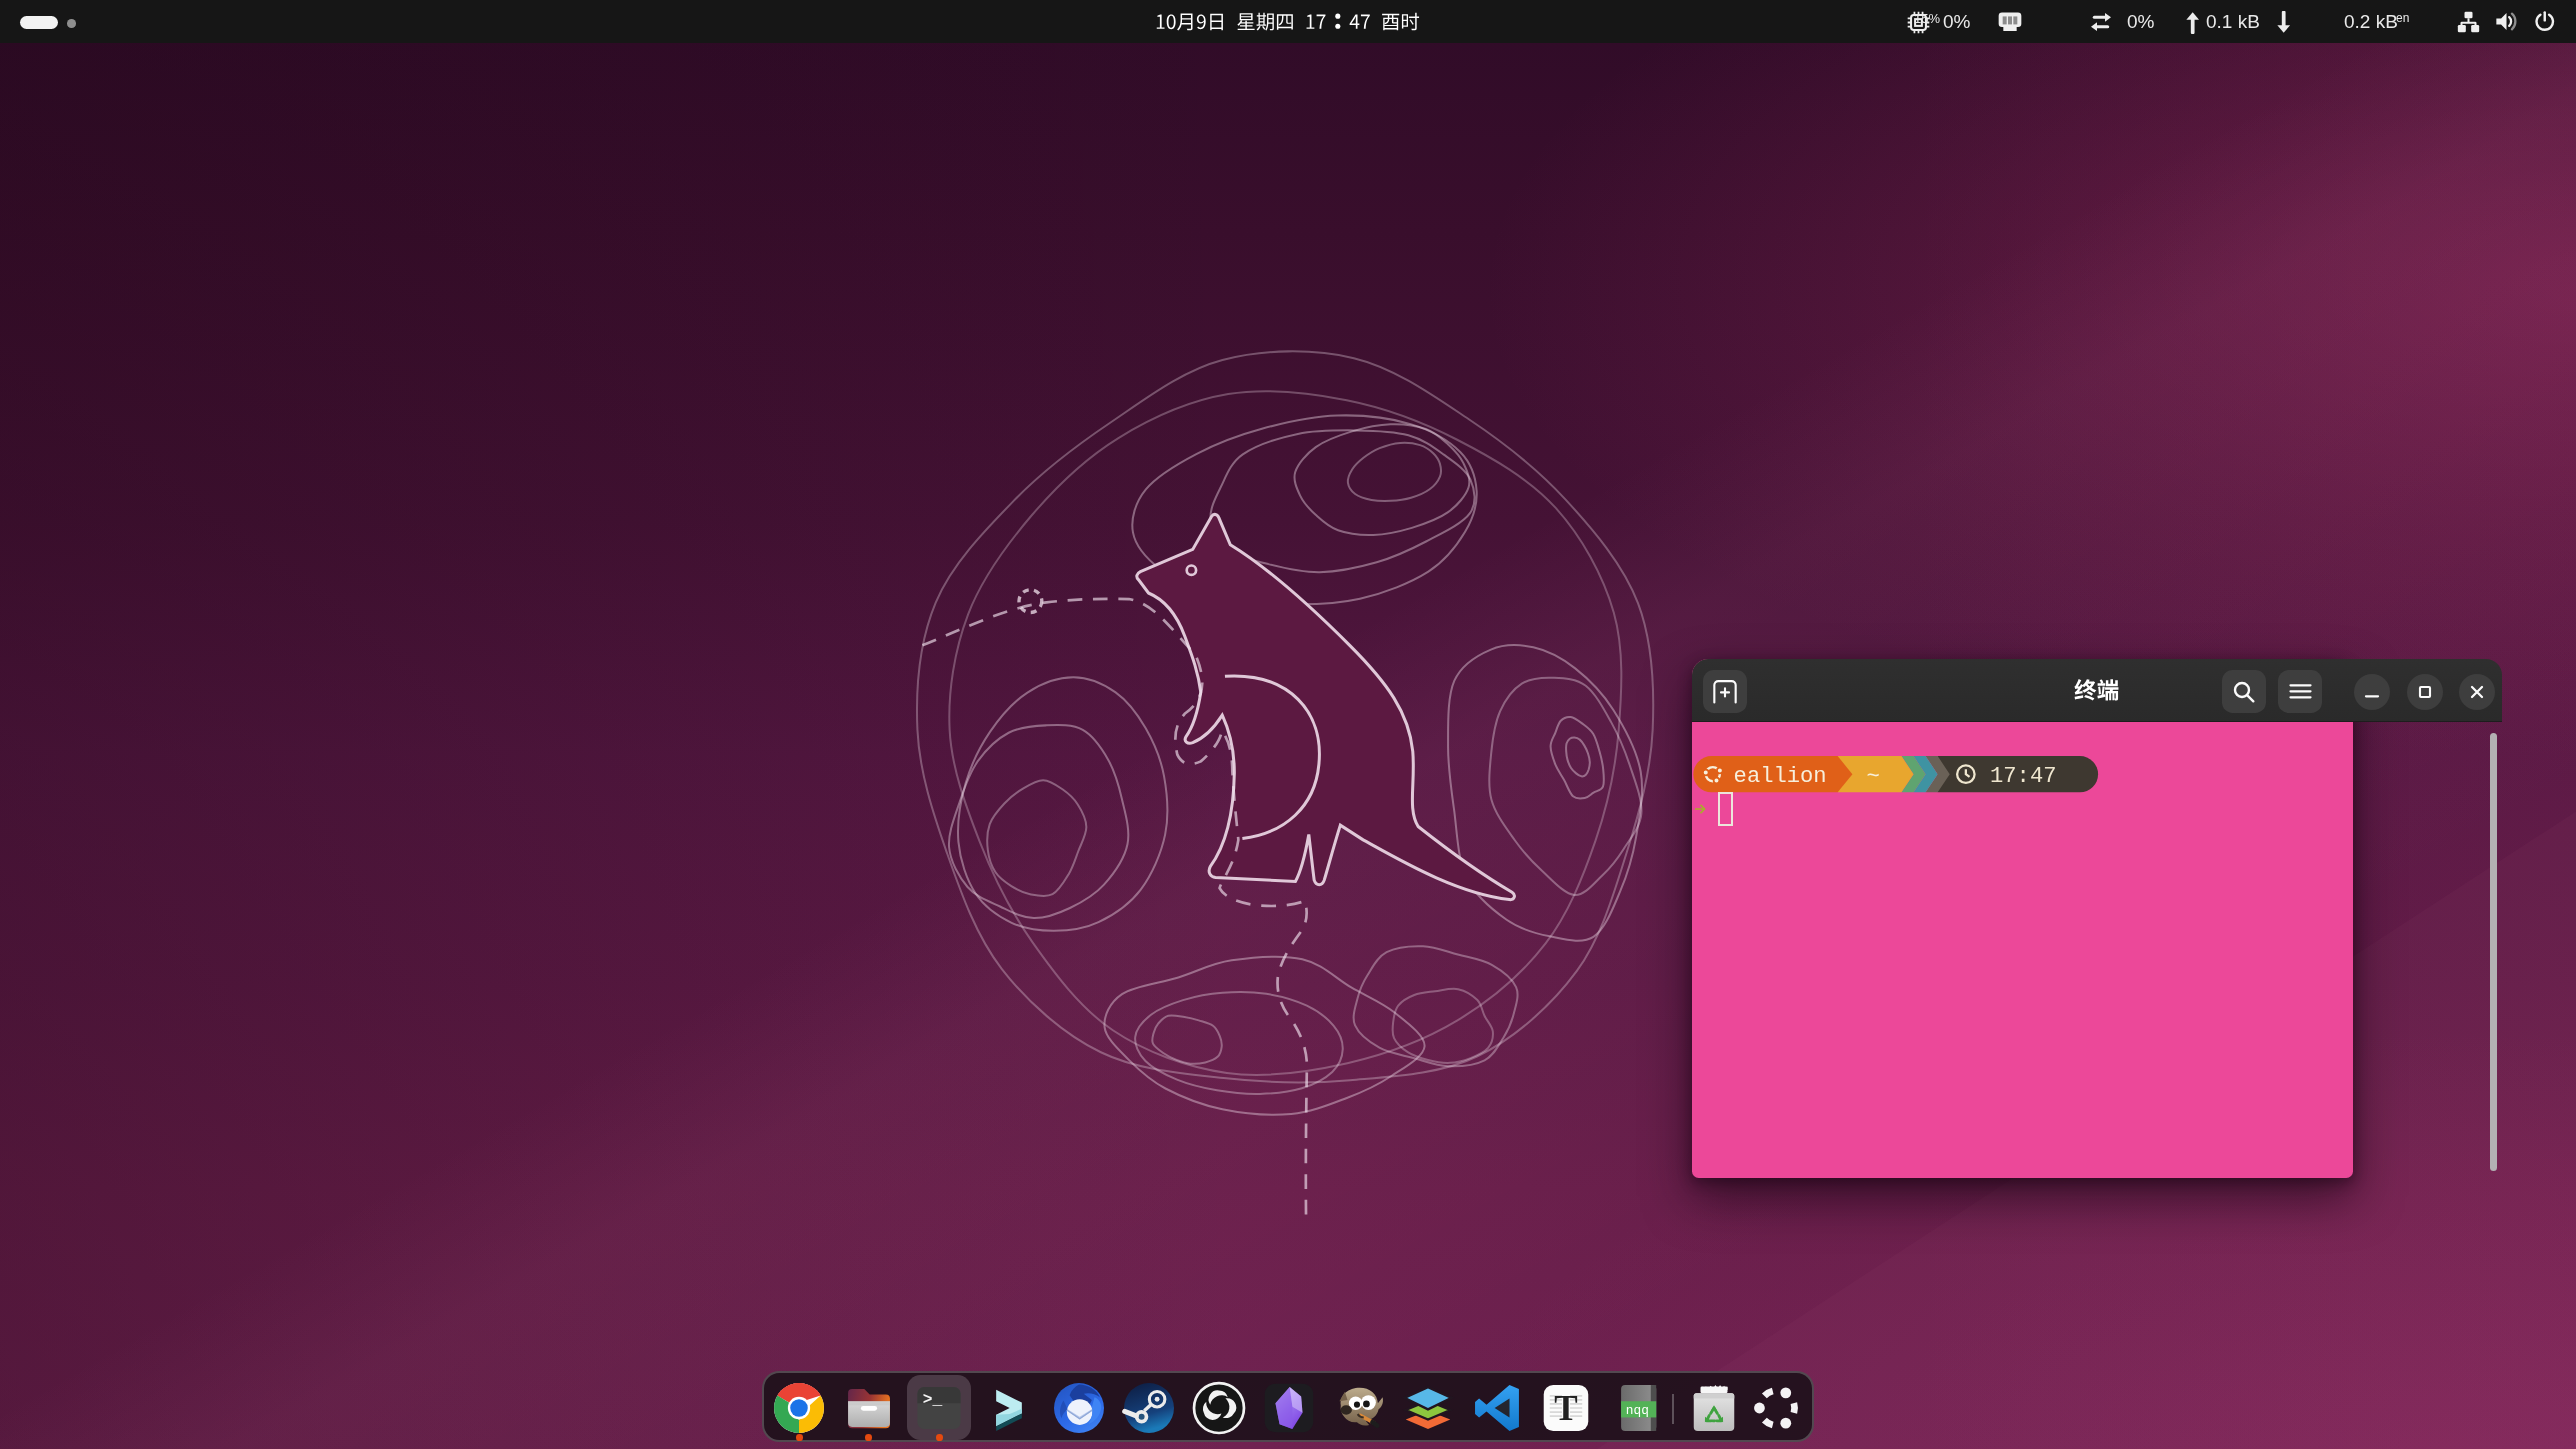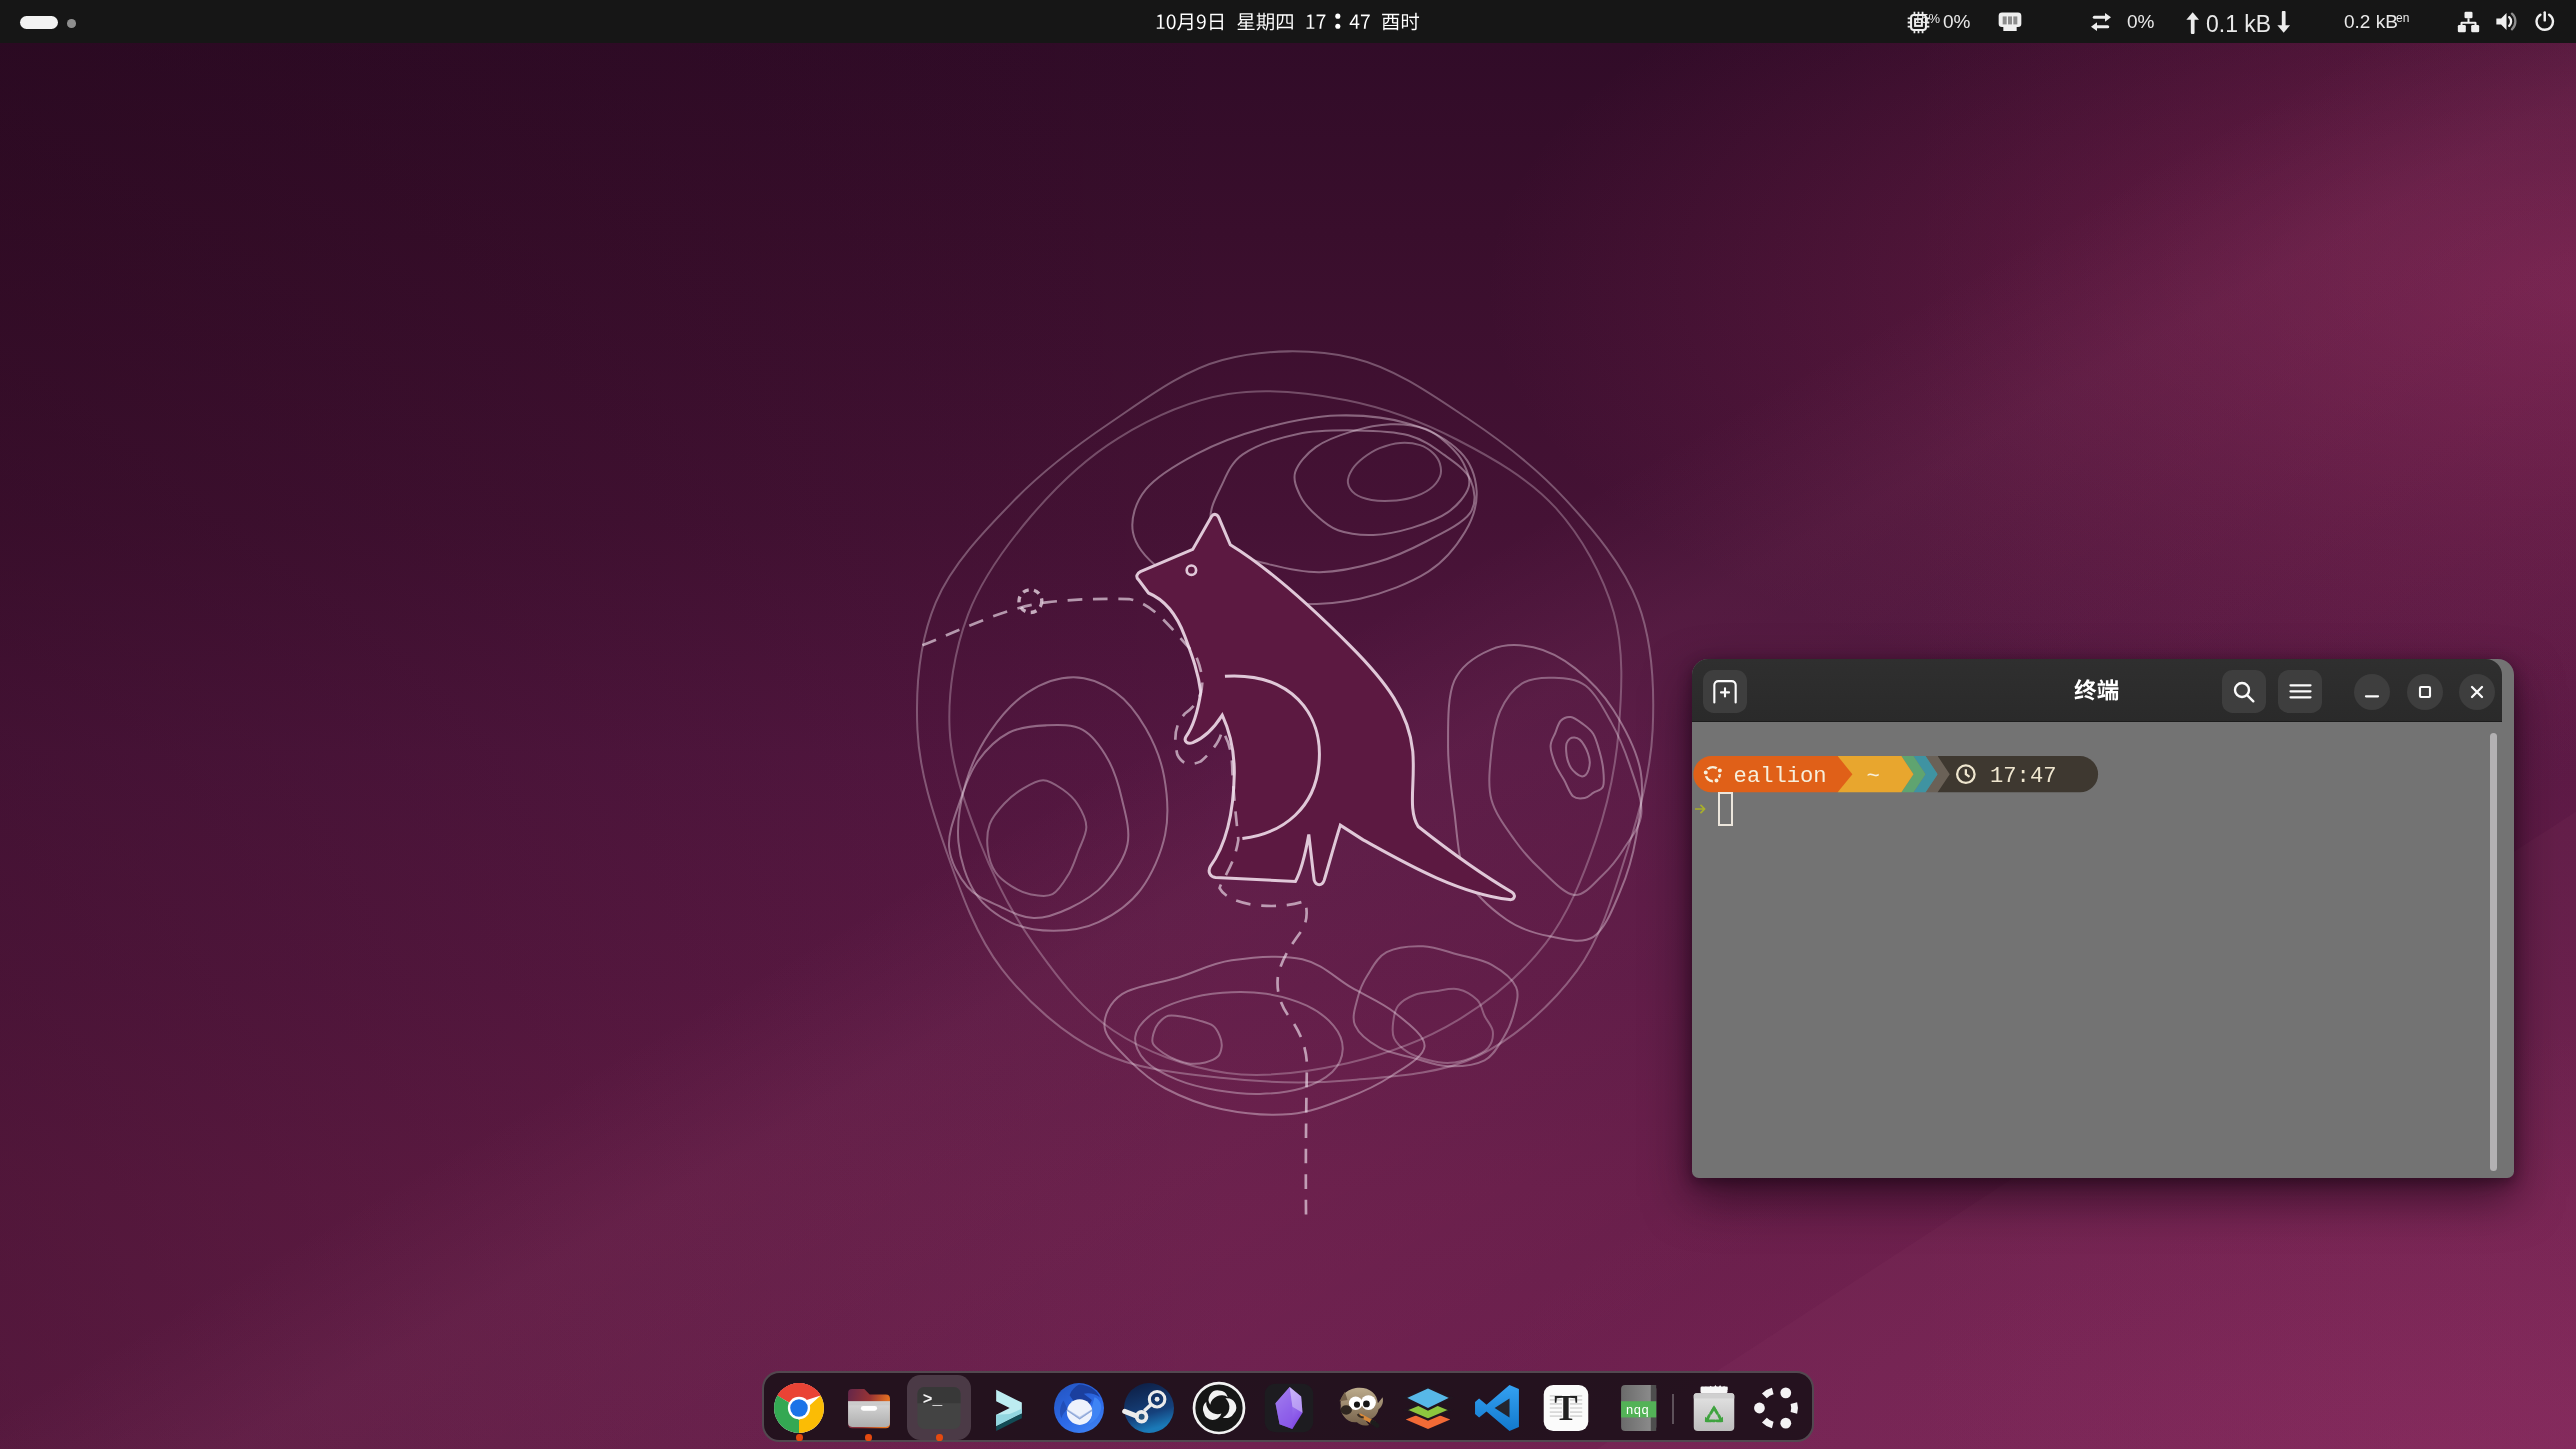--- a/index.html
+++ b/index.html
@@ -77,21 +77,21 @@
    <g fill="#ededed">
         <path d="M24 1.5 L33 8 L24 14.5 z"></path>
         <path d="M12 15.5 L3 22 L12 28.5 z"></path>
       </g>
  </svg>
  <div class="abs" style="left:2127px;top:11.4px;font-size:19px;">0%</div>
  <svg class="abs" style="left:2184px;top:10.7px" width="17.4" height="23" viewBox="0 0 26 34">
    <path d="M13 32 V8" stroke="#ededed" stroke-width="5.6" stroke-linecap="round" fill="none"></path>
    <path d="M3.5 13 L13 1.5 L22.5 13 z" fill="#ededed"></path>
  </svg>
- <div class="abs" style="left:2206px;top:11.4px;font-size:23px;text-align:center;">0.1 kB</div>
+ <div class="abs" style="left:2206px;top:11.4px;font-size:19px;text-align:center;">0.1 kB</div>
  <svg class="abs" style="left:2275px;top:10.7px" width="17.4" height="23" viewBox="0 0 26 34">
    <path d="M13 2 V26" stroke="#ededed" stroke-width="5.6" stroke-linecap="round" fill="none"></path>
    <path d="M3.5 21 L13 32.5 L22.5 21 z" fill="#ededed"></path>
  </svg>
  <div class="abs" style="left:2298px;top:11.4px;font-size:19px;margin-left:46px;">0.2 kB</div>
  <div class="abs" style="left:2396px;top:11.4px;font-size:12px;">en</div>
  <svg class="abs" style="left:2457px;top:10.7px" width="23" height="22" viewBox="0 0 34 33" fill="#f0f0f0">
    <rect x="11" y="1" width="12" height="10" rx="2"></rect>
    <rect x="1" y="21" width="12" height="11" rx="2"></rect>
    <rect x="21" y="21" width="12" height="11" rx="2"></rect>
@@ -101,22 +101,22 @@
    <path d="M2 11 h7 l8-8 v25 l-8-8 h-7 z" fill="#f0f0f0"></path>
    <path d="M21 9 a9 9 0 0 1 0 13" fill="none" stroke="#f0f0f0" stroke-width="3.4" stroke-linecap="round"></path>
    <path d="M25 4 a15.5 15.5 0 0 1 0 23" fill="none" stroke="#8e8e8e" stroke-width="3.4" stroke-linecap="round"></path>
  </svg>
  <svg class="abs" style="left:2534px;top:10.7px" width="21.5" height="21.5" viewBox="0 0 32 32" fill="none" stroke="#f0f0f0" stroke-width="3.6" stroke-linecap="round">
    <path d="M16 2 v12"></path>
       <path d="M22.5 5.5 a12.2 12.2 0 1 1 -13 0"></path>
  </svg>
 </div>
 
-<div class="abs" style="left:1692px;top:659px;width:822px;height:519px;border-radius:16px 16px 6.7px 6.7px;
- background:#737373;box-shadow:0 20px 47px rgba(20,4,16,0.6), 0 4px 13.4px rgba(20,4,16,0.45);">
+<div class="abs" style="left:1692px;top:659px;width:661px;height:519px;border-radius:16px 16px 6.7px 6.7px;
+ background:#ec4899;box-shadow:0 20px 47px rgba(20,4,16,0.6), 0 4px 13.4px rgba(20,4,16,0.45);">
  <div class="abs" style="left:0;top:0;width:810px;height:63px;border-radius:16px 16px 0 0;
    background:linear-gradient(#2f2f2f,#2a2a2a);border-bottom:1.3px solid #1d1d1d;">
   <div class="abs" style="left:10.7px;top:11.4px;width:44px;height:43px;border-radius:10.7px;background:#3e3e3e;">
     <svg style="position:absolute;left:10px;top:8.7px" width="24" height="25.5" viewBox="0 0 36 38" fill="none" stroke="#fbfbfb" stroke-width="3.2" stroke-linejoin="round" stroke-linecap="round">
       <path d="M2 35 V9 a6 6 0 0 1 6-6 h20 a6 6 0 0 1 6 6 V35"></path>
       <path d="M18 14 v12 M12 20 h12"></path>
     </svg>
   </div>
   <svg class="abs" style="left:382px;top:0" width="52" height="63" viewBox="0 0 78 94">
         <g transform="translate(0,59)">

